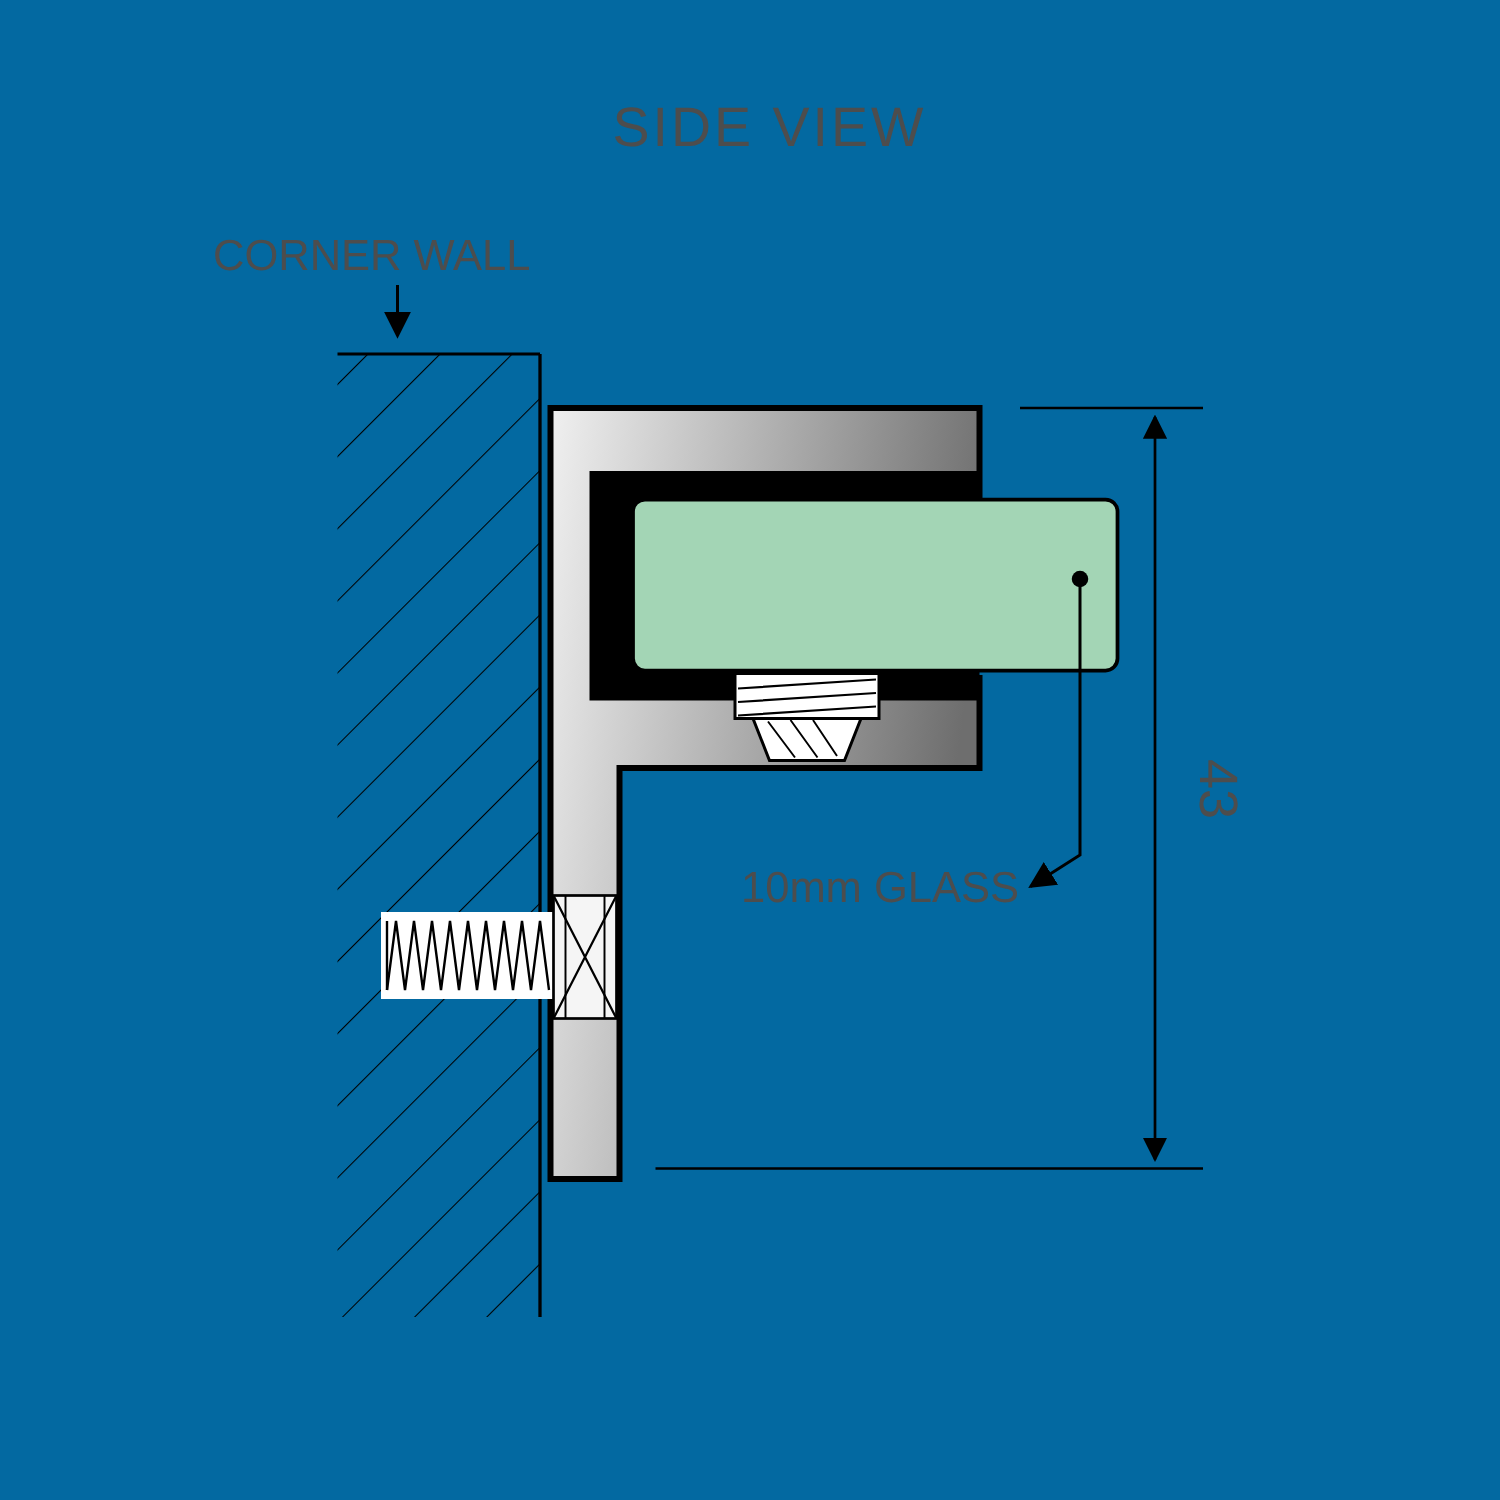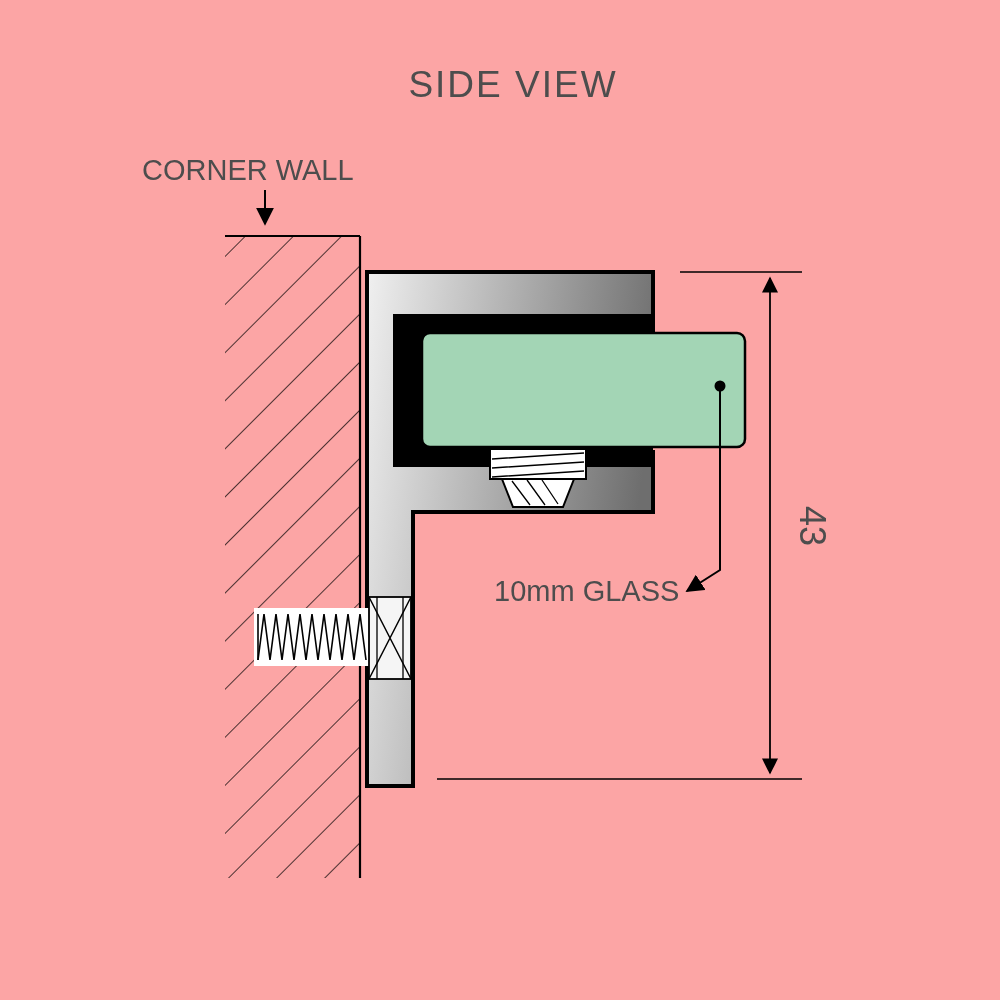--- a/index.html
+++ b/index.html
@@ -4,21 +4,21 @@
 <style>
   html, body {
     margin: 0;
     padding: 0;
     background: #ffffff;
   }
   .page {
     position: relative;
     width: 1000px;
     height: 1000px;
-    background: #fca5a5;
+    background: #0369a1;
     overflow: hidden;
     font-family: "Liberation Sans", sans-serif;
   }
   svg { display: block; }
   .lbl {
     fill: var(--label-gray, #4d4d4d);
     font-family: "Liberation Sans", sans-serif;
   }
   .title-text { font-size: 37px; letter-spacing: 2px; }
   .callout-text { font-size: 29px; }

